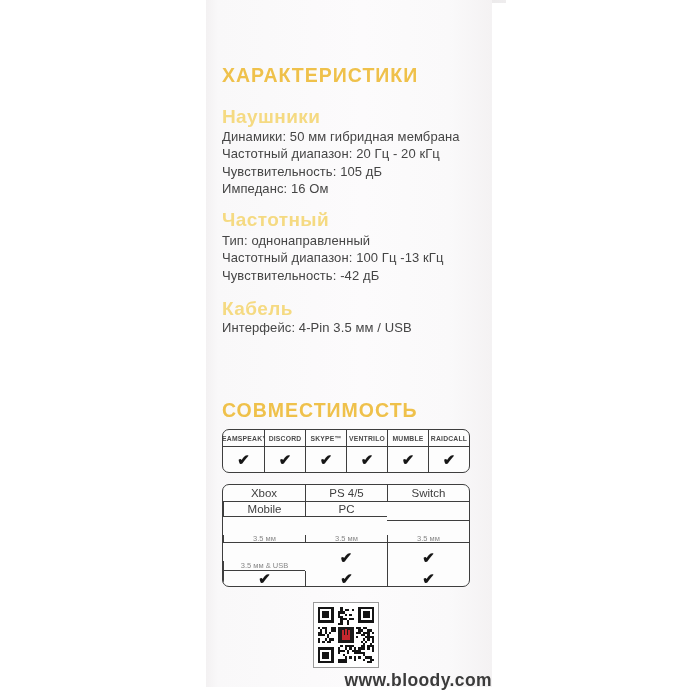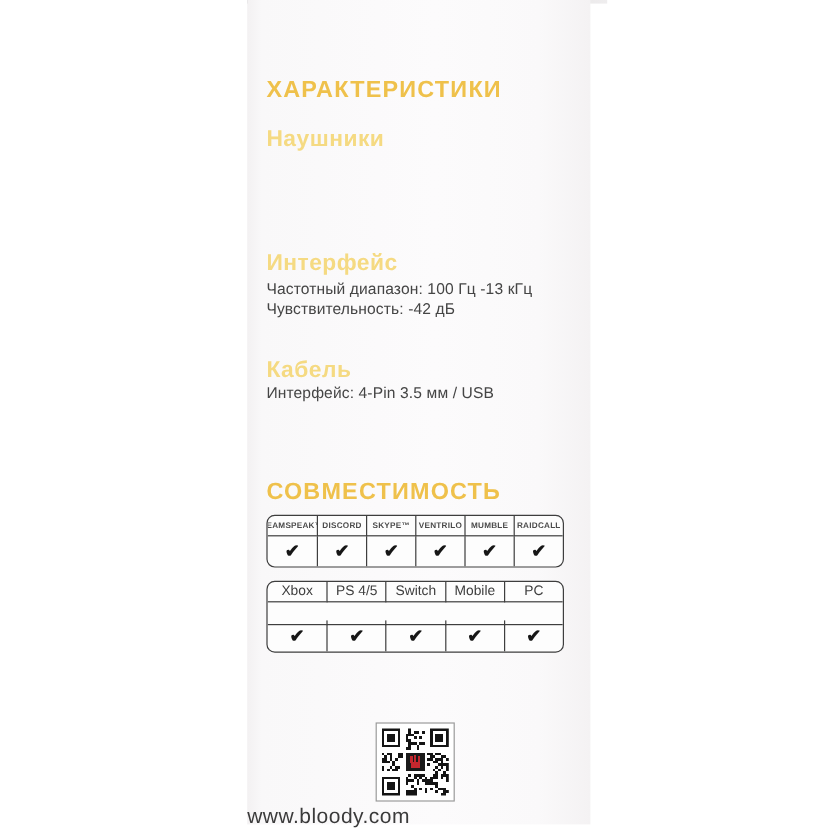--- a/index.html
+++ b/index.html
@@ -33,54 +33,61 @@
   .lines p{
     margin:0;font-size:13px;line-height:17.3px;letter-spacing:.1px;
     color:var(--body-text,#454545);white-space:nowrap;
   }
   .tbl{
     position:absolute;left:16px;width:248px;display:grid;box-sizing:border-box;
     border:1.5px solid var(--table-border,#3e3e3e);border-radius:7px;
     background:#fdfdfd;overflow:hidden;
   }
   .tbl-soft{top:429px;grid-template-columns:repeat(6,1fr);grid-template-rows:17px 25px;}
-  .tbl-plat{top:484px;grid-template-columns:repeat(5,1fr);grid-template-rows:17px 15px 26px;}
+  .tbl-plat{top:484px;grid-template-columns:repeat(3,1fr);grid-template-rows:17px 15px 26px;}
   .cell{
     display:flex;align-items:center;justify-content:center;
     border-left:1px solid var(--table-border,#3e3e3e);overflow:hidden;
   }
   .cell.c-first{border-left:none;}
   .cell.rb{border-bottom:1px solid var(--table-border,#3e3e3e);}
   .hdr-sm{font-size:6.8px;font-weight:600;letter-spacing:.2px;color:#4b4b4b;white-space:nowrap;}
   .hdr-md{font-size:11.5px;color:#3e3e3e;white-space:nowrap;}
   .sub{font-size:7.5px;color:#878787;white-space:nowrap;margin-top:18px;}
   .chk{font-size:15px;font-weight:bold;color:var(--check,#161616);line-height:1;}
   .qr-wrap{
     position:absolute;left:107px;top:602px;width:66px;height:66px;box-sizing:border-box;
     background:#ffffff;border:1px solid #9a9a9a;padding:4px;
   }
   .qr-wrap svg{display:block;width:56px;height:56px;shape-rendering:crispEdges;}
   .caption{
-    position:absolute;left:0;top:670px;width:100%;margin:0;text-align:left;
-    font-size:17.5px;letter-spacing:.4px;color:#3b3b3b;
+    position:absolute;left:0;top:670px;width:100%;margin:0;text-align:right;
+    font-size:17.5px;letter-spacing:.4px;color:#3b3b3b;font-weight:bold;
   }
 </style>
 </head>
 <body>
 
 <div class="box-top-edge"></div>
 
 <div class="box-face">
 
   <h1 class="title">ХАРАКТЕРИСТИКИ</h1>
 
   <h2 class="sec-h sh1">Наушники</h2>
-
-  <h2 class="sec-h sh2">Интерфейс</h2>
+  <div class="lines ln1">
+    <p>Динамики: 50 мм гибридная мембрана</p>
+    <p>Частотный диапазон: 20 Гц - 20 кГц</p>
+    <p>Чувствительность: 105 дБ</p>
+    <p>Импеданс: 16 Ом</p>
+  </div>
+
+  <h2 class="sec-h sh2">Частотный</h2>
   <div class="lines ln2">
+    <p>Тип: однонаправленный</p>
     <p>Частотный диапазон: 100 Гц -13 кГц</p>
     <p>Чувствительность: -42 дБ</p>
   </div>
 
   <h2 class="sec-h sh3">Кабель</h2>
   <div class="lines ln3">
     <p>Интерфейс: 4-Pin 3.5 мм / USB</p>
   </div>
 
   <h1 class="title compat-title">СОВМЕСТИМОСТЬ</h1>

